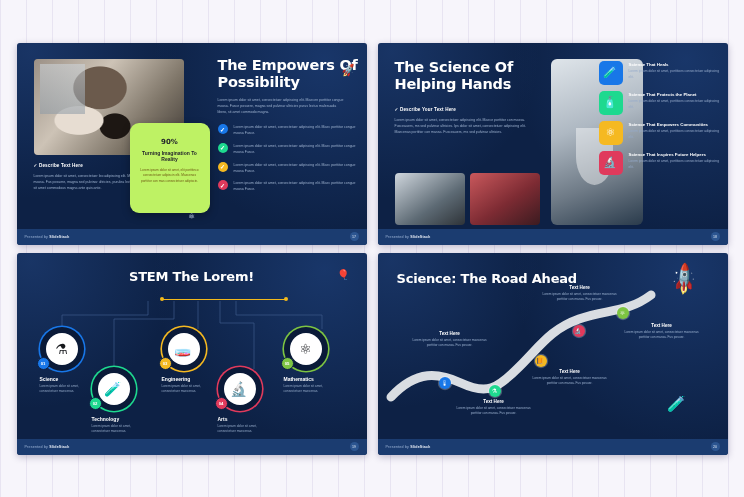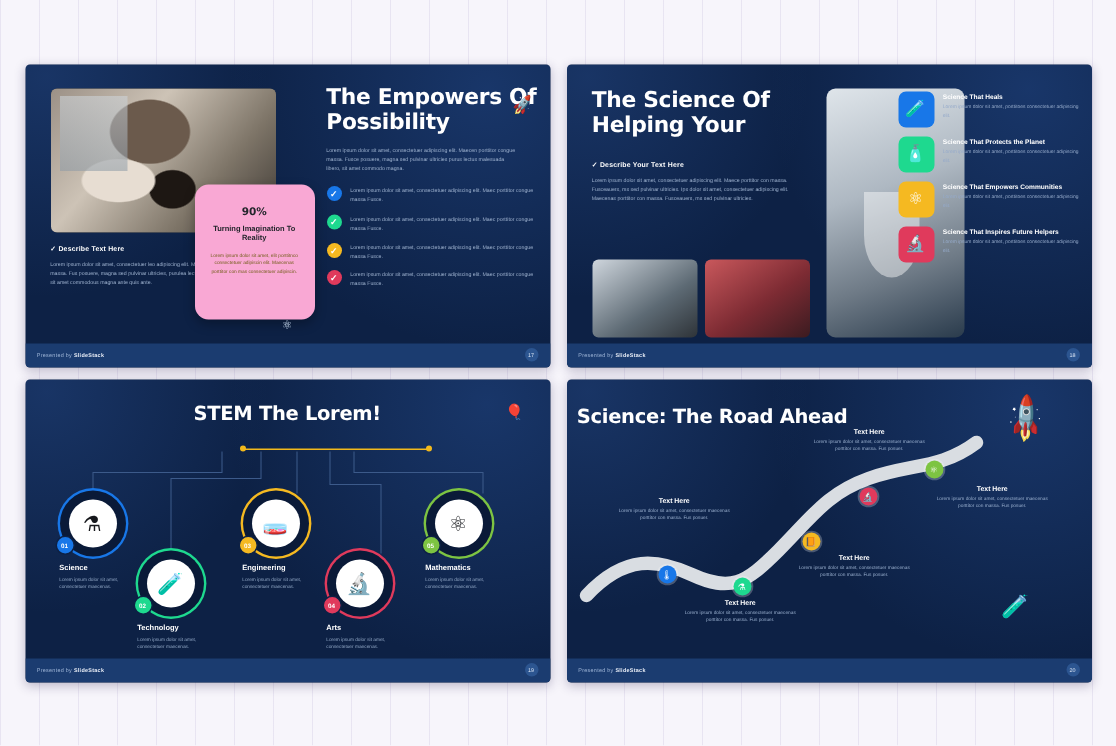--- a/index.html
+++ b/index.html
@@ -40,21 +40,21 @@
   .ph-a{position:absolute;inset:0;
     background:
       radial-gradient(ellipse at 30% 64%,#e7ddd2 0 16%,transparent 17%),
       radial-gradient(ellipse at 54% 70%,#1d1713 0 13%,transparent 14%),
       radial-gradient(ellipse at 44% 30%,#6b5a4c 0 22%,transparent 23%),
       linear-gradient(130deg,#9b9086 0%,#cdc3b6 35%,#7d7467 70%,#3c3733 100%);}
   .ph-a:after{content:"";position:absolute;left:4%;top:6%;width:30%;height:52%;
     background:linear-gradient(#cfd6dc,#8d9aa6);opacity:.55;}
   .s1-check{position:absolute;left:12px;top:116px;}
   .s1-para{position:absolute;left:12px;top:126px;width:132px;}
-  .card90{position:absolute;left:108px;top:76px;width:80px;height:90px;background:#f9a8d4;
+  .card90{position:absolute;left:108px;top:76px;width:80px;height:90px;background:#bef264;
     border-radius:9px;padding:9px 8px;text-align:center;box-shadow:0 3px 8px rgba(0,0,0,.3);}
   .card90 .big{font-size:13px;font-weight:bold;color:#23252b;font-family:"DejaVu Sans",sans-serif;}
   .card90 .big span{font-size:7px;}
   .card90 .sub{font-size:5px;font-weight:bold;color:#23252b;line-height:1.35;margin-top:3px;}
   .card90 .txt{font-size:3.2px;color:#6f5b14;line-height:1.7;margin-top:5px;}
   .s1-right{position:absolute;left:196px;top:10px;width:142px;}
   .rocket{position:absolute;right:6px;top:17px;font-size:11px;transform:rotate(-8deg);}
   .bullets{margin-top:9px;display:flex;flex-direction:column;gap:6.5px;}
   .bullet{display:flex;gap:6px;align-items:flex-start;}
   .bdot{width:10px;height:10px;border-radius:50%;flex:none;display:flex;
@@ -93,21 +93,21 @@
     border:1.6px solid transparent;}
   .ncore{width:32px;height:32px;border-radius:50%;background:#fff;display:flex;
     align-items:center;justify-content:center;font-size:14px;color:#16181c;}
   .nbadge{position:absolute;left:-3px;bottom:1px;width:13px;height:13px;border-radius:50%;
     color:#fff;font-size:4.2px;font-weight:bold;display:flex;align-items:center;
     justify-content:center;border:1.4px solid #0d2145;}
   .nttl{font-size:5px;font-weight:bold;color:#fff;margin-top:5px;text-align:left;}
   .ntxt{font-size:3.2px;color:#92a8c6;line-height:1.7;margin-top:2px;text-align:left;}
   .s3-logo{position:absolute;right:12px;top:12px;font-size:10px;}
   
-  .s4-title{position:absolute;left:2px;top:14px;font-size:13px;}
+  .s4-title{position:absolute;left:14px;top:14px;font-size:13px;}
   .road{position:absolute;left:0;top:0;width:100%;height:100%;}
   .mnode{position:absolute;width:12px;height:12px;border-radius:50%;display:flex;
     align-items:center;justify-content:center;font-size:6px;color:#fff;
     box-shadow:0 0 0 1.2px rgba(255,255,255,.25);}
   .mtxt{position:absolute;width:82px;text-align:center;}
   .mh{font-size:4.6px;font-weight:bold;color:#fff;}
   .mp{font-size:3.2px;color:#9ab0cf;line-height:1.75;margin-top:2px;}
   .s4-rocket{position:absolute;right:24px;top:10px;font-size:22px;transform:rotate(-42deg);}
   .s4-tubes{position:absolute;right:36px;bottom:22px;font-size:15px;}
 </style>
@@ -163,21 +163,21 @@
     </div>
     <div class="footer">
       <div class="fnote"><span>Presented by </span><b>SlideStack</b></div>
       <div class="pnum">17</div>
     </div>
   </div>
 
   <div class="slide">
     <div class="inner">
       <div class="s2-left">
-        <div class="title">The Science Of Helping Your</div>
+        <div class="title">The Science Of Helping Hands</div>
         <div class="lbl" style="margin-top:14px">
           <span>✓</span>
           <span>Describe Your Text Here</span>
         </div>
         <div class="s2-para para">Lorem ipsum dolor sit amet, consectetuer adipiscing elit. Maece porttitor con massa. Fusceauers, ms sed pulvinar ultricies. Ips dolor sit amet, consectetuer adipiscing elit. Maecenas porttitor con massa. Fusceauers, ms sed pulvinar ultricies.</div>
       </div>
 
       <div class="s2-thumbs">
         <div class="thumb th1"></div>
         <div class="thumb th2"></div>

